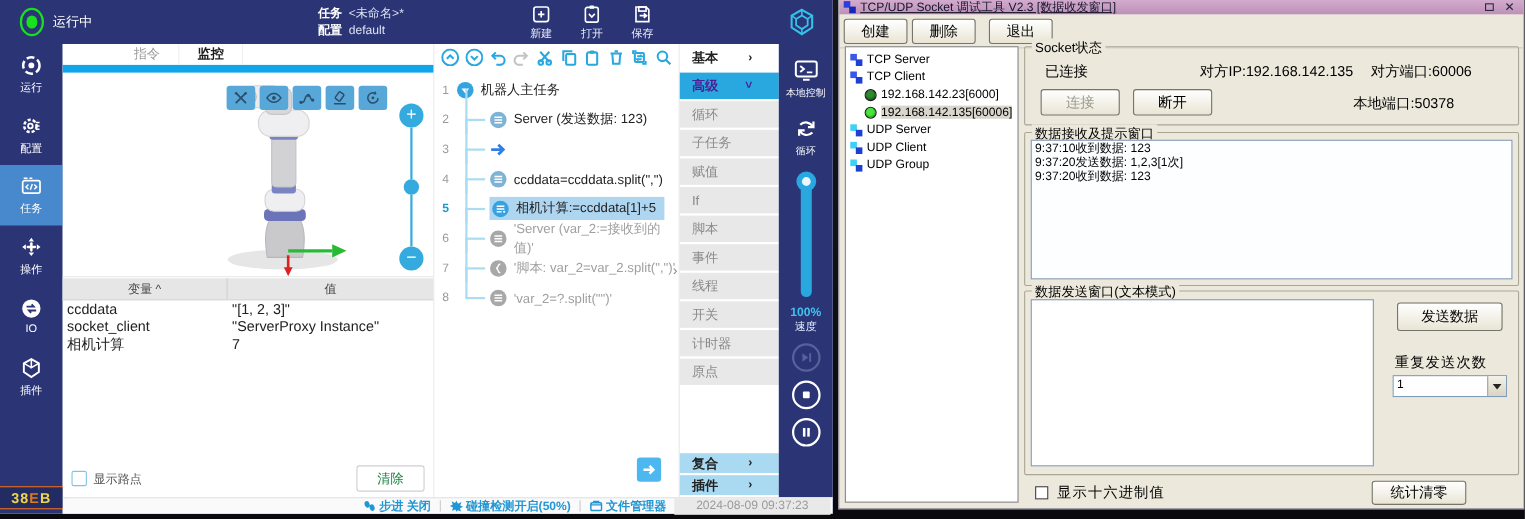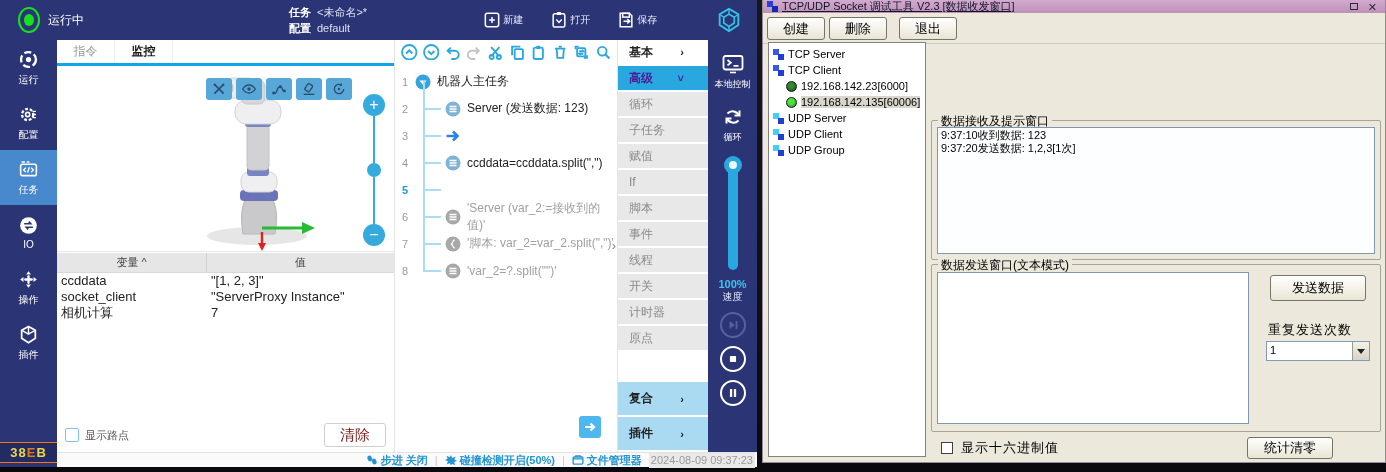--- a/index.html
+++ b/index.html
@@ -10,42 +10,42 @@
   
   .robot-win { position:absolute; left:0; top:0; width:757px; height:467px; background:#ffffff; }
   .topbar { position:absolute; left:0; top:0; right:0; height:40px; background:#2b3575; display:flex; align-items:center; color:#fff; }
   .run-status { display:flex; align-items:center; gap:8px; margin-left:18px; font-size:12px; }
   .run-dot { width:22px; height:26px; border-radius:50%; border:2px solid #19e01f; display:flex; align-items:center; justify-content:center; }
   .run-dot::after { content:""; width:10px; height:12px; border-radius:50%; background:#19e01f; }
   .task-config { margin-left:205px; font-size:11px; line-height:16px; }
   .task-config .tc-l { color:#cfd6f0; margin-right:6px; font-weight:bold; color:#fff; }
   .task-config .tc-v { color:#dbe1f5; }
   .top-actions { display:flex; gap:26px; margin-left:115px; }
-  .top-act { display:flex; flex-direction:row; align-items:center; gap:1px; cursor:pointer; }
+  .top-act { display:flex; flex-direction:column; align-items:center; gap:1px; cursor:pointer; }
   .top-act .ic { width:20px; height:20px; color:#fff; }
   .top-act .lb { font-size:10px; color:#e8ecfa; }
   .logo { margin-left:auto; margin-right:14px; width:28px; height:28px; color:#35c2e8; }
   .ic svg { width:100%; height:100%; display:block; }
 
   .sidebar { position:absolute; left:0; top:40px; bottom:0; width:57px; background:#2b3575; display:flex; flex-direction:column; align-items:stretch; }
   .side-item { height:55px; display:flex; flex-direction:column; align-items:center; justify-content:center; gap:3px; color:#fff; cursor:pointer; }
   .side-item.active { background:#4789cc; }
   .side-item .ic { width:21px; height:21px; }
   .side-item .lb { font-size:10px; }
   .side-badge { margin-top:auto; margin-bottom:4px; align-self:center; border:1px solid #f97316; border-radius:3px; padding:2px 14px; font-size:13px; font-weight:bold; letter-spacing:1px; background:#232b63; }
 
   .statusbar { position:absolute; left:57px; right:0; bottom:0; height:15px; background:#fafafa; border-top:1px solid #e2e2e2; display:flex; align-items:center; justify-content:flex-end; gap:7px; font-size:11px; padding-right:2px; }
   .sb-item { display:flex; align-items:center; gap:3px; color:#2196d3; font-weight:bold; cursor:pointer; }
   .sb-item .ic { width:12px; height:12px; }
   .sb-sep { color:#c9c9c9; font-weight:normal; }
-  .sb-time { background:#e9e9e9; color:#9a9a9a; padding:0 2px; height:15px; line-height:15px; font-weight:normal; }
+  .sb-time { background:#e9e9e9; color:#9a9a9a; padding:0 20px; height:15px; line-height:15px; font-weight:normal; }
 
   
   .viewport-panel { position:absolute; left:57px; top:40px; width:338px; bottom:15px; background:#fff; border-right:1px solid #e4e4e4; }
-  .tabs { height:26px; display:flex; border-bottom:3px solid #0ea5e9; }
+  .tabs { height:26px; display:flex; border-bottom:7px solid #0ea5e9;padding-left:48px; }
   .tab { width:58px; display:flex; align-items:center; justify-content:center; font-size:12px; color:#9b9b9b; border-right:1px solid #efefef; cursor:pointer; }
   .tab.active { color:#1c1c1c; font-weight:bold; }
   .view3d { position:relative; height:186px; border-bottom:1px solid #e8e8e8; overflow:hidden; }
   .view-tools { position:absolute; right:42px; top:12px; display:flex; gap:4px; }
   .vt-btn { width:26px; height:22px; background:#57a7d9; border:none; border-radius:3px; color:#2e4d6b; padding:3px 5px; cursor:pointer; }
   .zoombar { position:absolute; right:8px; top:28px; height:152px; width:24px; display:flex; flex-direction:column; align-items:center; }
   .zb { width:22px; height:22px; border-radius:50%; background:#35aade; border:none; color:#fff; font-size:16px; line-height:20px; cursor:pointer; padding:0; }
   .zline { width:2px; flex:1; background:#35aade; }
   .zdot { width:14px; height:14px; border-radius:50%; background:#35aade; cursor:pointer; }
 
@@ -53,21 +53,21 @@
   .vars-head { display:flex; height:20px; background:#e6e6e6; border-bottom:1px solid #d8d8d8; font-size:11px; color:#444; }
   .vars-head div { display:flex; align-items:center; justify-content:center; }
   .vh-name { width:150px; border-right:1px solid #d0d0d0; }
   .vh-val { flex:1; }
   .var-row { display:flex; font-size:13px; line-height:16px; color:#222; }
   .var-row .vn { width:150px; padding-left:4px; }
   .var-row .vv { flex:1; padding-left:4px; }
   .vars-foot { position:absolute; left:0; right:0; bottom:0; height:34px; display:flex; align-items:center; padding:0 8px; }
   .chk { width:14px; height:14px; border:1px solid #7fc4e8; background:#fff; border-radius:2px; cursor:pointer; }
   .chk-lb { font-size:11px; color:#555; margin-left:6px; }
-  .btn-clear { margin-left:auto; width:62px; height:24px; background:#fff; border:1px solid #cfcfcf; border-radius:3px; font-size:15px; color:#7f1d1d; cursor:pointer; }
+  .btn-clear { margin-left:auto; width:62px; height:24px; background:#fff; border:1px solid #cfcfcf; border-radius:3px; font-size:12px; color:#15803d; cursor:pointer; }
 
   
   .tree-panel { position:absolute; left:395px; top:40px; width:223px; bottom:15px; background:#fff; border-right:1px solid #e4e4e4; }
   .tree-toolbar { height:24px; display:flex; align-items:center; gap:5px; padding:0 6px; }
   .tt-ic { width:17px; height:17px; color:#29a8e0; cursor:pointer; }
   .tt-ic.disabled { color:#c3c3c3; }
   .tree-rows { position:absolute; left:0; right:0; top:28px; bottom:0; }
   .t-row { display:flex; align-items:center; height:27px; font-size:12px; color:#222; cursor:pointer; }
   .t-num { width:20px; text-align:left; padding-left:7px; font-size:11px; color:#9a9a9a; flex:none; }
   .t-num.sel { color:#2196d3; font-weight:bold; }
@@ -81,21 +81,21 @@
   .t-row.dim .t-label { color:#a0a0a0; }
   .tree-next { position:absolute; right:16px; bottom:14px; width:22px; height:22px; background:#4db8f0; border:none; border-radius:3px; color:#fff; cursor:pointer; padding:3px; }
   .panel-handle { position:absolute; right:1px; top:198px; color:#8a8a8a; font-size:13px; cursor:pointer; }
 
   
   .accordion { position:absolute; left:618px; top:40px; width:90px; bottom:15px; background:#fff; display:flex; flex-direction:column; }
   .ac-it { flex:none; display:flex; align-items:center; font-size:12px; padding:0 24px 0 11px; cursor:pointer; }
   .ac-head { height:24px; background:#fff; color:#222; font-weight:bold; margin-bottom:2px; }
   .ac-head-active { height:24px; background:#29a8e0; color:#4c1d95; font-weight:bold; margin-bottom:2px; }
   .ac-item { height:24px; background:#e8e8e8; color:#8a8a8a; margin-bottom:2px; }
-  .ac-sub { height:33px; background:#a9daf2; color:#222; font-weight:bold; margin-bottom:2px; }
+  .ac-sub { height:18px; background:#a9daf2; color:#222; font-weight:bold; margin-bottom:2px; }
   .ac-it .chev { margin-left:auto; font-size:11px; }
   .ac-spacer { flex:1; }
 
   
   .rail { position:absolute; left:708px; top:40px; width:49px; bottom:0; background:#2b3575; display:flex; flex-direction:column; align-items:center; color:#fff; }
   .rail .r-ic { width:24px; height:24px; color:#fff; }
   .rail .r-lb { font-size:9px; margin-top:2px; }
   .r-slider { margin-top:14px; height:112px; width:10px; background:#29a8e0; border-radius:5px; position:relative; }
   .r-knob { position:absolute; left:50%; top:-2px; transform:translateX(-50%); width:18px; height:18px; border-radius:50%; background:#29a8e0; border:none; cursor:pointer; }
   .r-knob::after { content:""; position:absolute; left:5px; top:5px; width:8px; height:8px; border-radius:50%; background:#eaf7ff; }
@@ -238,35 +238,35 @@
                 <path d="M4 3.5h4M10 3.5h3" stroke-width="1.6"></path>
                 <rect x="3" y="6" width="18" height="13" rx="2"></rect>
                 <path d="M9 10l-2.6 2.5L9 15M15 10l2.6 2.5L15 15M13 9.5l-2 6" stroke-width="1.5"></path>
               </svg>
             </span>
             <span class="lb">任务</span>
           </div>
           <div class="side-item">
             <span class="ic">
               <svg viewBox="0 0 24 24" fill="none" stroke="currentColor" stroke-width="1.8">
-                <circle cx="12" cy="12" r="9.5" fill="currentColor" stroke="none"></circle>
-                <path d="M7 10h7.5l-2.2-2.4M17 14H9.5l2.2 2.4" stroke="#2b3575" stroke-width="1.9"></path>
-              </svg>
-            </span>
-            <span class="lb">IO</span>
-          </div>
-          <div class="side-item">
-            <span class="ic">
-              <svg viewBox="0 0 24 24" fill="none" stroke="currentColor" stroke-width="1.8">
                 <path d="M12 2.5l2.8 3.8h-5.6zM12 21.5l-2.8-3.8h5.6zM2.5 12l3.8-2.8v5.6zM21.5 12l-3.8 2.8v-5.6z" fill="currentColor" stroke="none"></path>
                 <rect x="10.7" y="7" width="2.6" height="10" rx="1.2" fill="currentColor" stroke="none"></rect>
                 <rect x="7" y="10.7" width="10" height="2.6" rx="1.2" fill="currentColor" stroke="none"></rect>
               </svg>
             </span>
             <span class="lb">操作</span>
+          </div>
+          <div class="side-item">
+            <span class="ic">
+              <svg viewBox="0 0 24 24" fill="none" stroke="currentColor" stroke-width="1.8">
+                <circle cx="12" cy="12" r="9.5" fill="currentColor" stroke="none"></circle>
+                <path d="M7 10h7.5l-2.2-2.4M17 14H9.5l2.2 2.4" stroke="#2b3575" stroke-width="1.9"></path>
+              </svg>
+            </span>
+            <span class="lb">IO</span>
           </div>
           <div class="side-item">
             <span class="ic">
               <svg viewBox="0 0 24 24" fill="none" stroke="currentColor" stroke-width="1.8">
                 <path d="M12 2.8l7.8 4.4v9L12 21.5l-7.8-5.3v-9z" stroke-width="2"></path>
                 <path d="M12 3v8.6l7.6-4.3M12 11.6L4.4 7.3" stroke-width="1.6"></path>
               </svg>
             </span>
             <span class="lb">插件</span>
           </div>
@@ -433,20 +433,28 @@
             <span class="t-conn"></span>
             <span class="t-ic"><svg viewBox="0 0 16 16">
                 <circle cx="8" cy="8" r="7.5" fill="#7fb3d5"></circle>
                 <path d="M4.5 5.5h7M4.5 8h7M4.5 10.5h7" stroke="#fff" stroke-width="1.4"></path>
               </svg></span>
             <span class="t-label">ccddata=ccddata.split(",")</span>
           </div>
           <div class="t-row">
             <span class="t-num sel">5</span>
             <span class="t-conn"></span>
+            <span class="wrap-sel">
+              <span class="t-ic"><svg viewBox="0 0 16 16">
+                  <circle cx="8" cy="8" r="7.5" fill="#35a3e0"></circle>
+                  <path d="M4.5 5.5h7M4.5 8h7M4.5 10.5h4.5" stroke="#fff" stroke-width="1.4"></path>
+                  <circle cx="11.3" cy="10.5" r="1" fill="#fff"></circle>
+                </svg></span>
+              <span class="t-label">相机计算:=ccddata[1]+5</span>
+            </span>
           </div>
           <div class="t-row dim">
             <span class="t-num">6</span>
             <span class="t-conn"></span>
             <span class="t-ic"><svg viewBox="0 0 16 16">
                 <circle cx="8" cy="8" r="7.5" fill="#a8a8a8"></circle>
                 <path d="M4.5 5.5h7M4.5 8h7M4.5 10.5h7" stroke="#fff" stroke-width="1.4"></path>
               </svg></span>
             <span class="t-label">'Server (var_2:=接收到的值)'</span>
           </div>
@@ -655,26 +663,38 @@
         </div>
         <div class="st-row">
           <span class="sq-ic udp">
             <i class="sq-a"></i>
             <i class="sq-b"></i>
           </span>
           <span class="st-lb">UDP Group</span>
         </div>
       </div>
 
+    <div class="grp g-status">
+      <span class="grp-lb">Socket状态</span>
+      <span class="gs-state">已连接</span>
+      <span class="gs-peer">
+        <span>对方IP:192.168.142.135</span>
+        <span>对方端口:60006</span>
+      </span>
+      <button class="xp-btn gs-btn-connect" disabled="">连接</button>
+      <button class="xp-btn gs-btn-disconnect">断开</button>
+      <span class="gs-local">本地端口:50378</span>
+    </div>
 
     <div class="grp g-recv">
       <span class="grp-lb">数据接收及提示窗口</span>
       <div class="recv-box" id="recv-box">
           <div>9:37:10收到数据: 123</div>
           <div>9:37:20发送数据: 1,2,3[1次]</div>
+          <div>9:37:20收到数据: 123</div>
         </div>
     </div>
 
     <div class="grp g-send">
       <span class="grp-lb">数据发送窗口(文本模式)</span>
       <textarea class="send-ta" style=""></textarea>
       <div class="send-right">
         <button class="xp-btn btn-send">发送数据</button>
         <div class="rep-lb">重复发送次数</div>
         <div class="combo">

